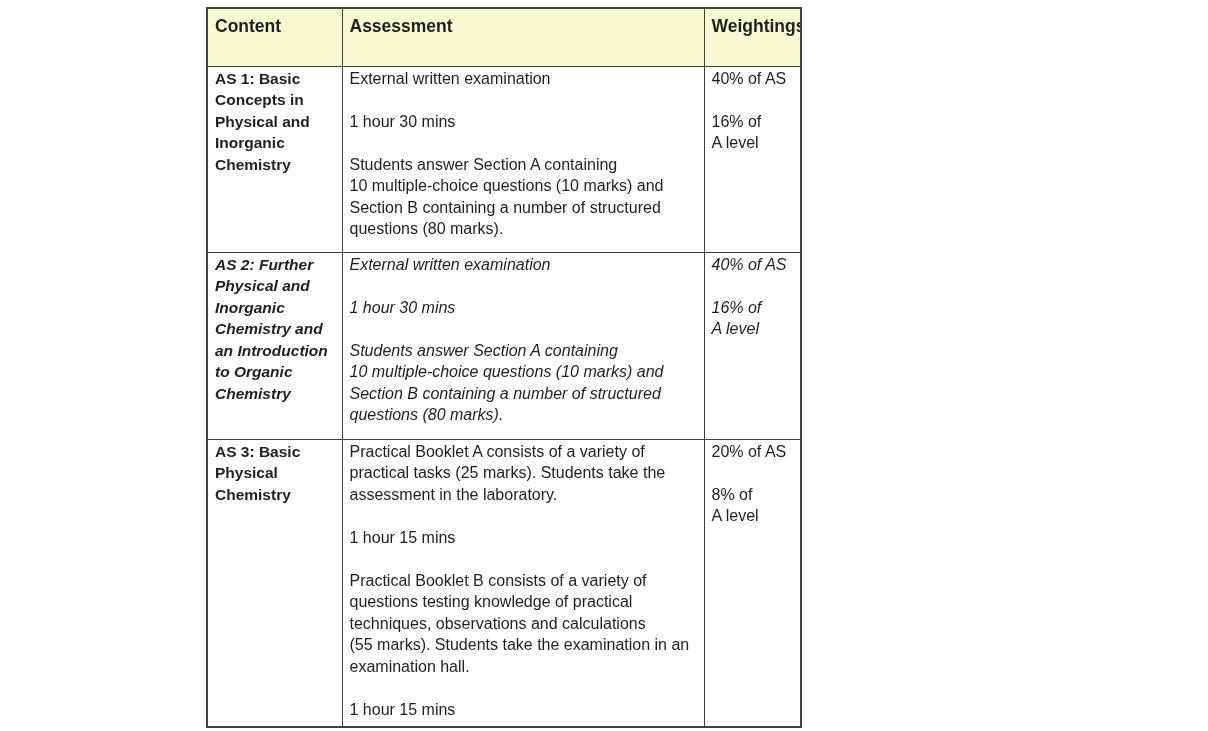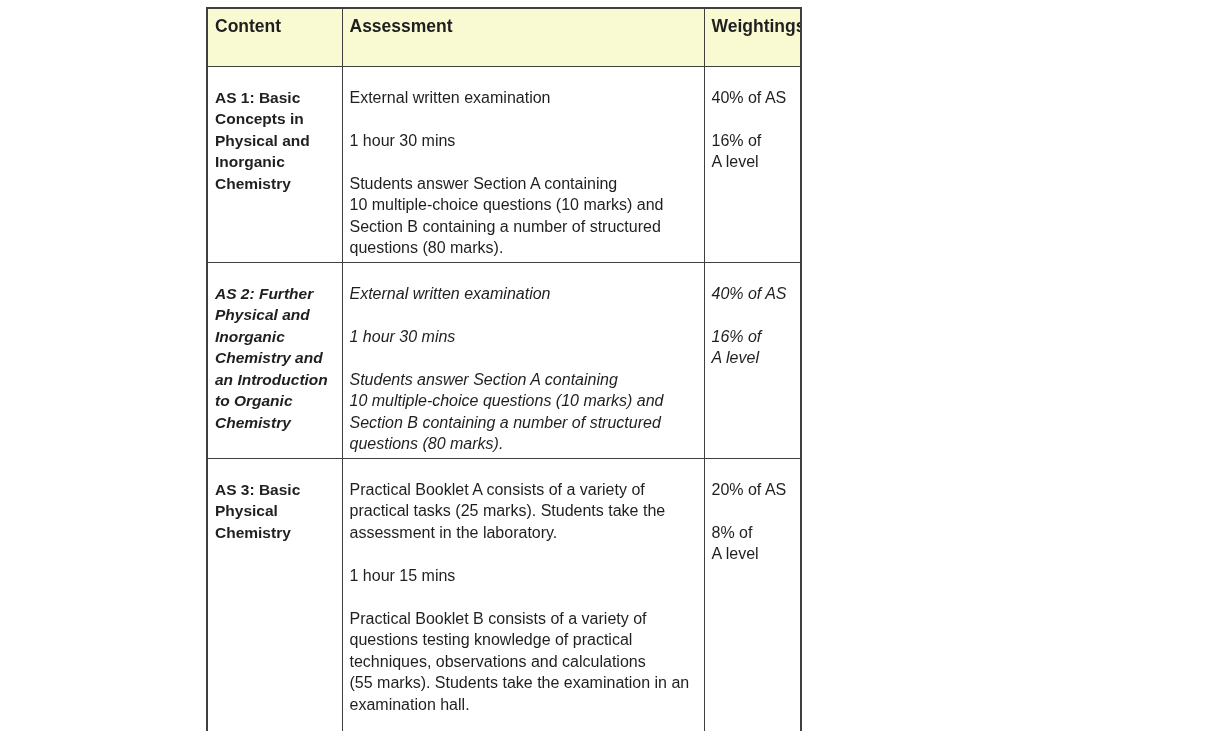--- a/index.html
+++ b/index.html
@@ -44,21 +44,21 @@
   .spec-table th {
     background: var(--header-bg);
     font-size: 17.5px;
     font-weight: bold;
     line-height: 22px;
     padding: 6px 6px 4px 7px;
   }
   .spec-table td {
     font-size: 16px;
     line-height: 21.5px;
-    padding: 20px 6px 3px 7px;
+    padding: 1px 6px 3px 7px;
   }
   .spec-table td.content-cell {
     font-weight: bold;
     font-size: 15.5px;
     padding-right: 2px;
   }
 </style>
 </head>
 <body>
 

